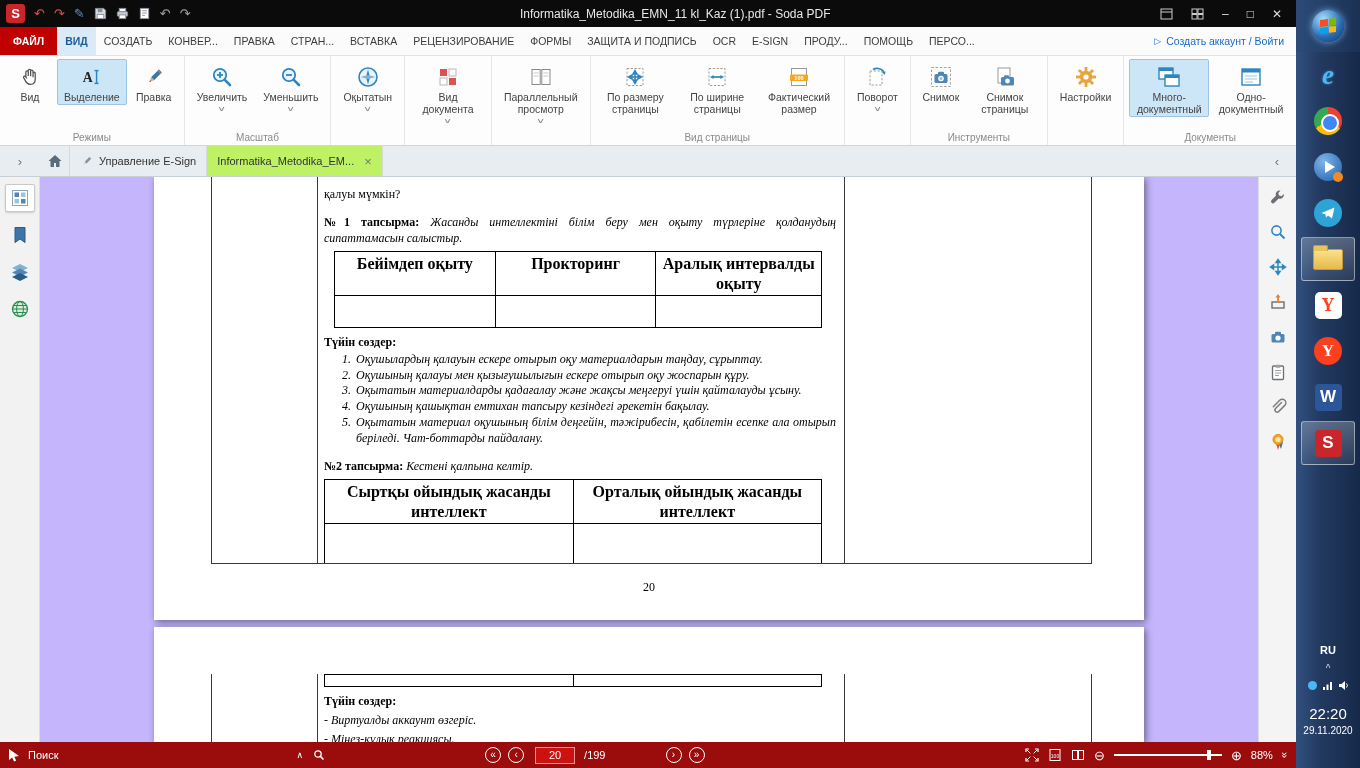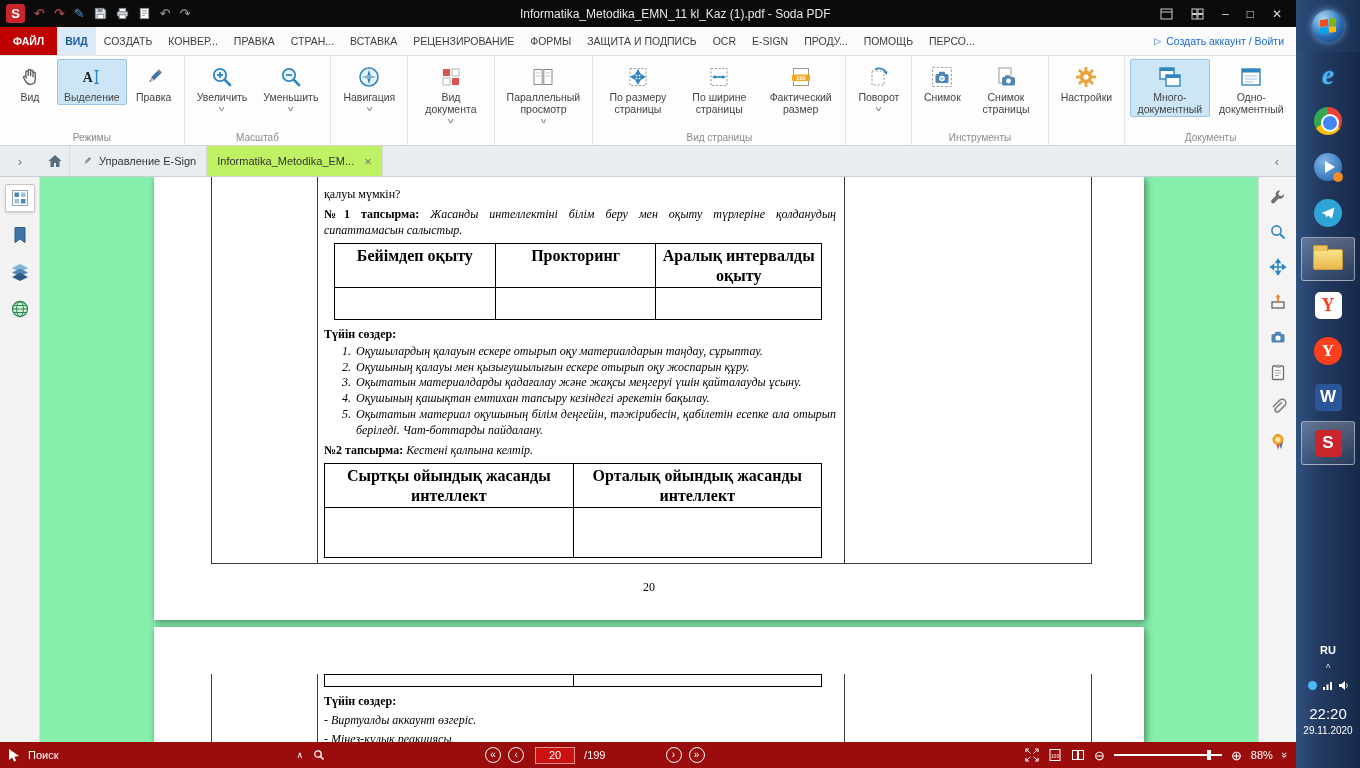--- a/index.html
+++ b/index.html
@@ -52,34 +52,34 @@
 
 
 .workspace{flex:1;display:flex;min-height:0}
 .left-sidebar{width:40px;background:#f2f2f2;border-right:1px solid #ddd;display:flex;flex-direction:column;align-items:center;padding-top:7px;gap:9px}
 .panel-btn{width:30px;height:28px;display:flex;align-items:center;justify-content:center;border-radius:2px;cursor:pointer}
 .panel-btn.selected{background:#fff;border:1px solid #c9c9c9;box-shadow:0 1px 2px rgba(0,0,0,.15)}
 .right-strip{width:38px;background:#f4f4f4;border-left:1px solid #ddd;display:flex;flex-direction:column;align-items:center;padding-top:8px;gap:11px}
 .strip-btn{width:26px;height:24px;display:flex;align-items:center;justify-content:center;cursor:pointer}
 
 
-.doc-area{flex:1;background:#86efac;display:flex;flex-direction:column;align-items:center;overflow:hidden}
+.doc-area{flex:1;background:#c4b5fd;display:flex;flex-direction:column;align-items:center;overflow:hidden}
 .page{width:990px;background:#fff;position:relative;box-shadow:2px 2px 7px rgba(0,0,0,.45)}
 .page1{height:443px;flex:0 0 443px}
 .page-gap{height:7px;flex:0 0 7px}
 .page2{height:115px;flex:0 0 115px}
 .doc{font-family:"Liberation Serif",serif;font-size:12px;color:#000}
 .plan-box{position:absolute;left:57px;top:0;width:881px;height:387px;border:1px solid #3a3a3a;border-top:none;overflow:hidden}
 .plan-box2{position:absolute;left:57px;top:47px;width:881px;bottom:0;border-left:1px solid #3a3a3a;border-right:1px solid #3a3a3a;overflow:hidden}
 .vline{position:absolute;top:0;bottom:0;width:1px;background:#3a3a3a}
 .content-col{position:absolute;left:112px;width:512px;top:0}
 .content-col2{position:absolute;left:112px;width:512px;top:0}
 .doc p{text-align:justify;line-height:1.32}
 .doc .intro{margin-top:10px}
-.doc .task-p{margin-top:4px}
+.doc .task-p{margin-top:12px}
 .doc-table{border-collapse:collapse;margin-top:5px}
 .doc-table th,.doc-table td{border:1px solid #000;font-size:16px;font-weight:bold;text-align:center;vertical-align:top;padding:2px 4px;line-height:1.2}
 .t1{width:488px;margin-left:10px}
 .t1 .empty td{height:32px}
 .t2{width:498px}
 .t2 .empty td{height:50px}
 .t3{width:498px}
 .t3 td{height:12px;padding:0}
 .kw-title{font-weight:bold;margin-top:7px}
 .kw-list{margin-left:30px;margin-top:1px}
@@ -295,21 +295,21 @@
       <div class="rb-group">
         <div class="rb-buttons">
           <div class="rb-btn">
             <span class="rb-icon">
                 <svg width="24" height="24" viewBox="0 0 24 24">
                   <circle cx="12" cy="12" r="9" fill="#eaf4fc" stroke="#2e86c1" stroke-width="1.6"></circle>
                   <polygon points="12,4.5 14,12 12,19.5 10,12" fill="#2e86c1"></polygon>
                   <polygon points="4.5,12 12,10 19.5,12 12,14" fill="#7fb3d5"></polygon>
                 </svg>
               </span>
-            <span class="rb-label">Навигация</span>
+            <span class="rb-label">Оқытатын</span>
             <span class="rb-caret">∨</span>
           </div>
         </div>
         <div class="rb-footer"></div>
       </div>
 
       <div class="rb-group">
         <div class="rb-buttons">
           <div class="rb-btn">
             <span class="rb-icon">

